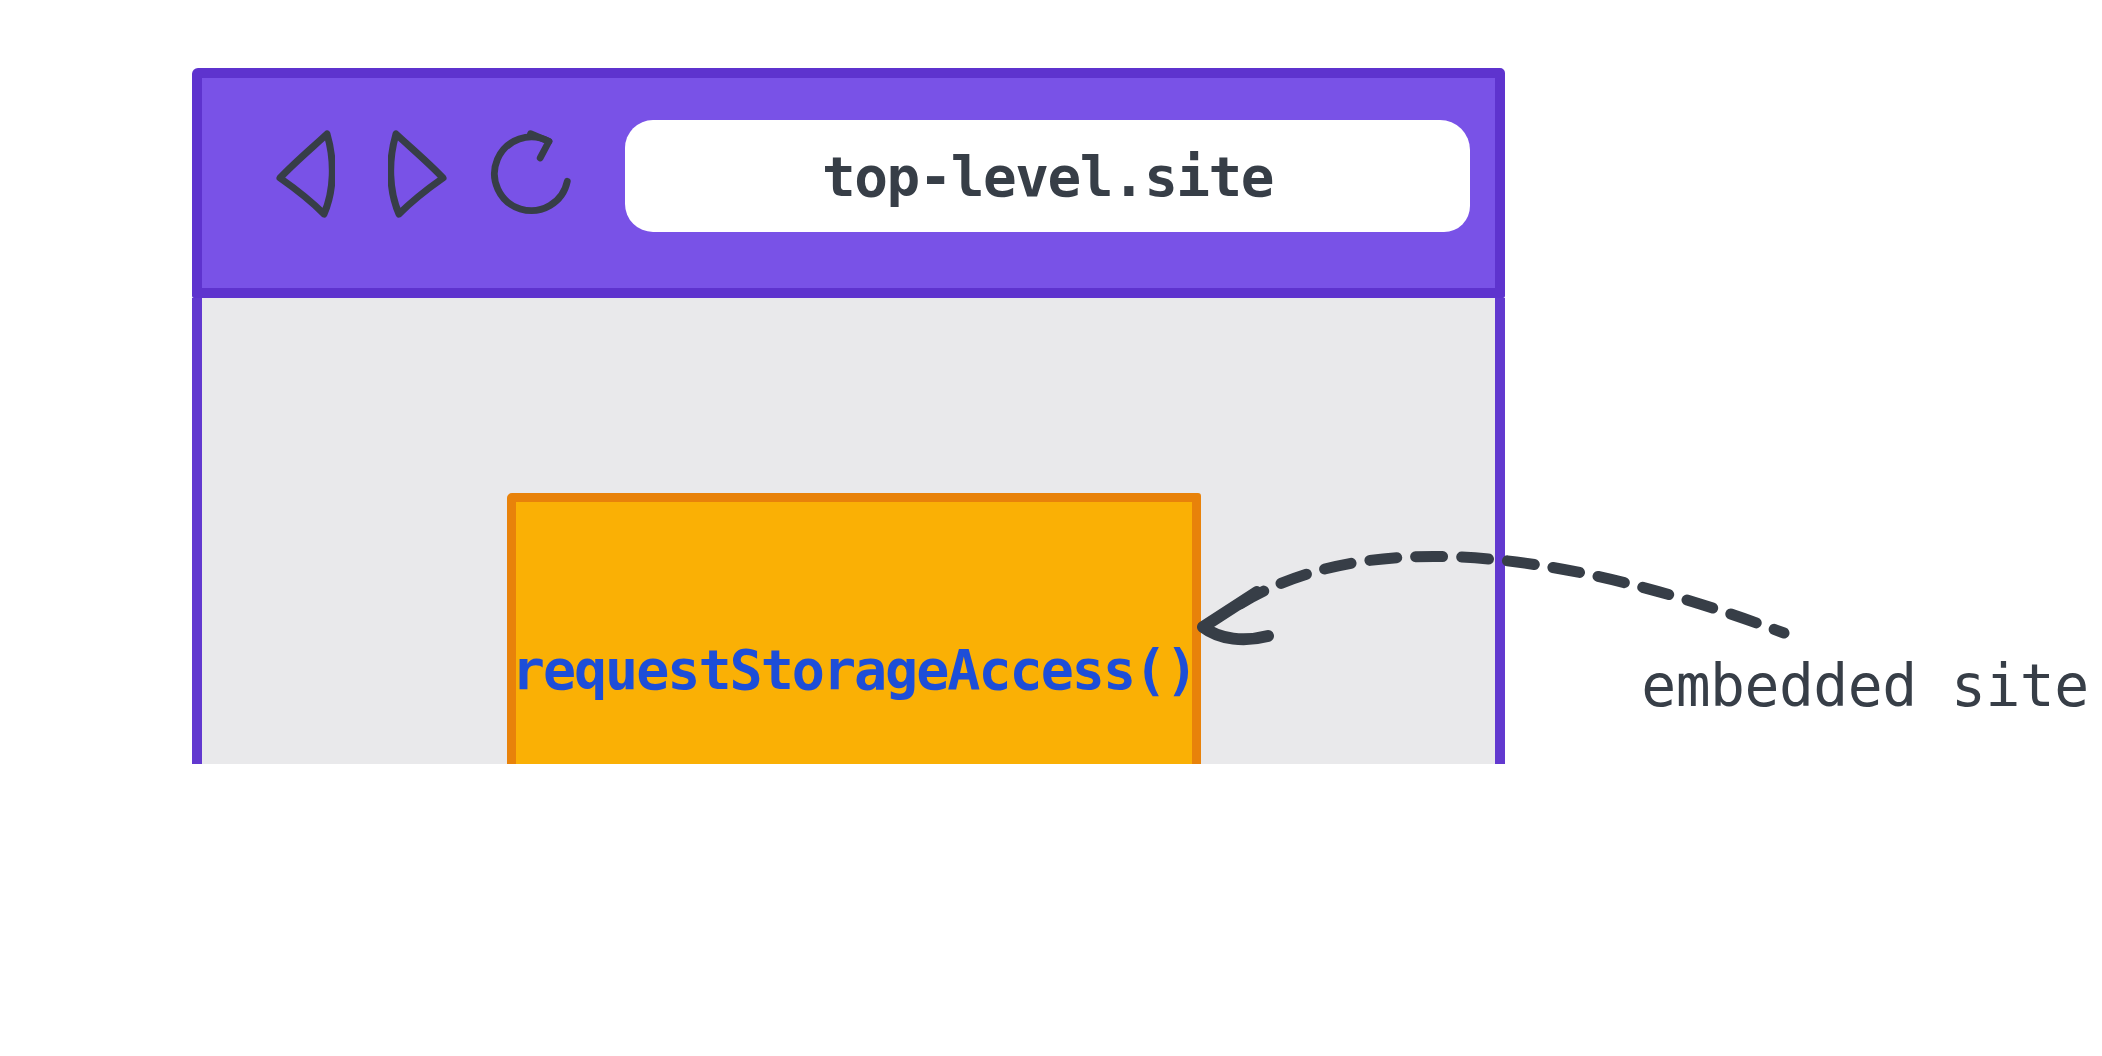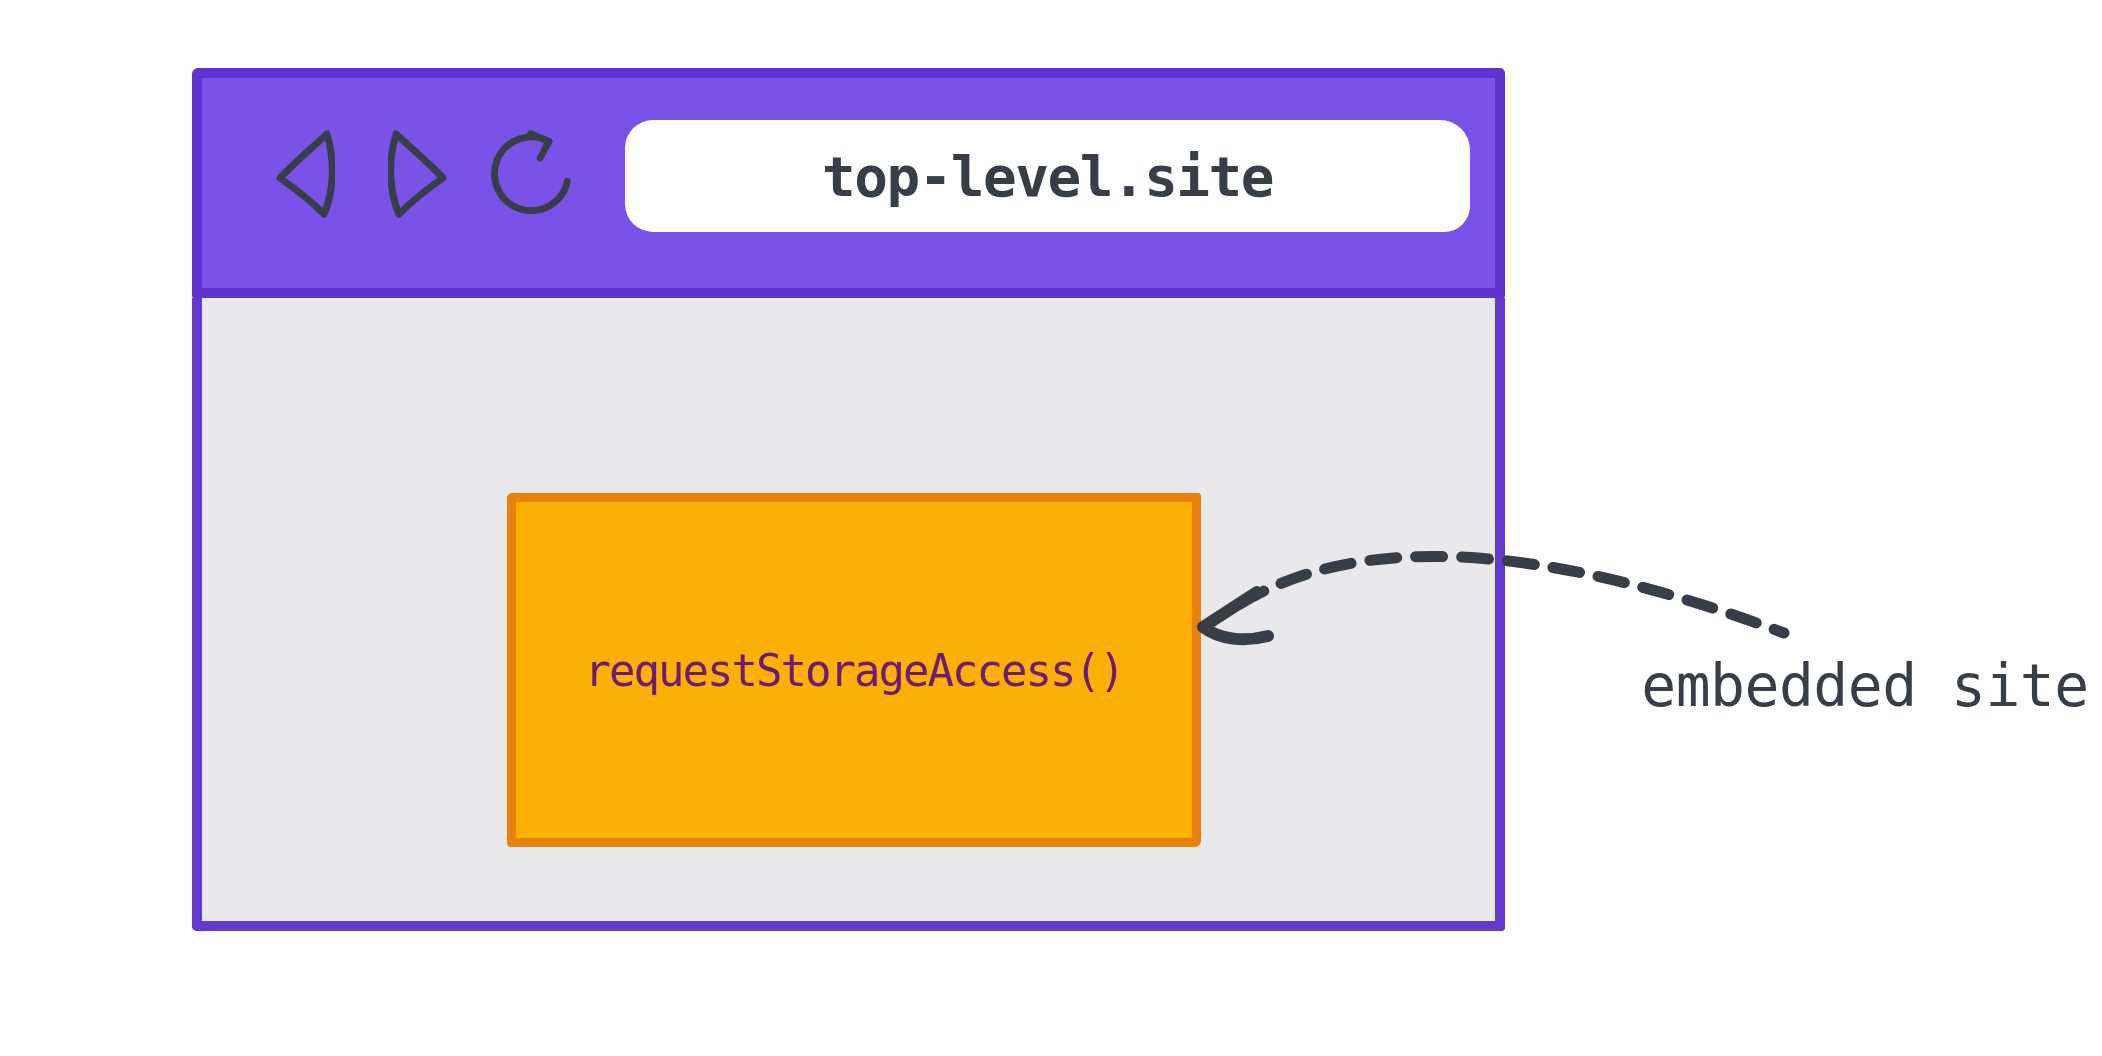--- a/index.html
+++ b/index.html
@@ -1,20 +1,20 @@
 <!DOCTYPE html>
 <html><head>
 <meta charset="utf-8">
 <style>
   * { margin: 0; padding: 0; box-sizing: border-box; }
   html, body { background: #ffffff; }
   .canvas {
     position: relative;
     width: 2102px;
-    height: 1056px;
+    height: 764px;
     background: #ffffff;
     overflow: hidden;
     font-family: "DejaVu Sans Mono", monospace;
   }
 
   
   .window {
     position: absolute;
     left: 192px;
     top: 68px;
@@ -73,24 +73,24 @@
     width: 694px;
     height: 354px;
     background: #FAB005;
     border: 9px solid #E8820A;
     border-radius: 5px 3px 6px 4px;
     display: flex;
     align-items: center;
     justify-content: center;
   }
   .frame .frame-label {
-    font-size: 44px;
-    font-weight: normal;
+    font-size: 55px;
+    font-weight: bold;
     letter-spacing: -2px;
-    color: #701a75;
+    color: #1d4ed8;
     white-space: nowrap;
   }
 
   
   .arrow-overlay {
     position: absolute;
     left: 0; top: 0;
     width: 2102px;
     height: 1056px;
     pointer-events: none;

